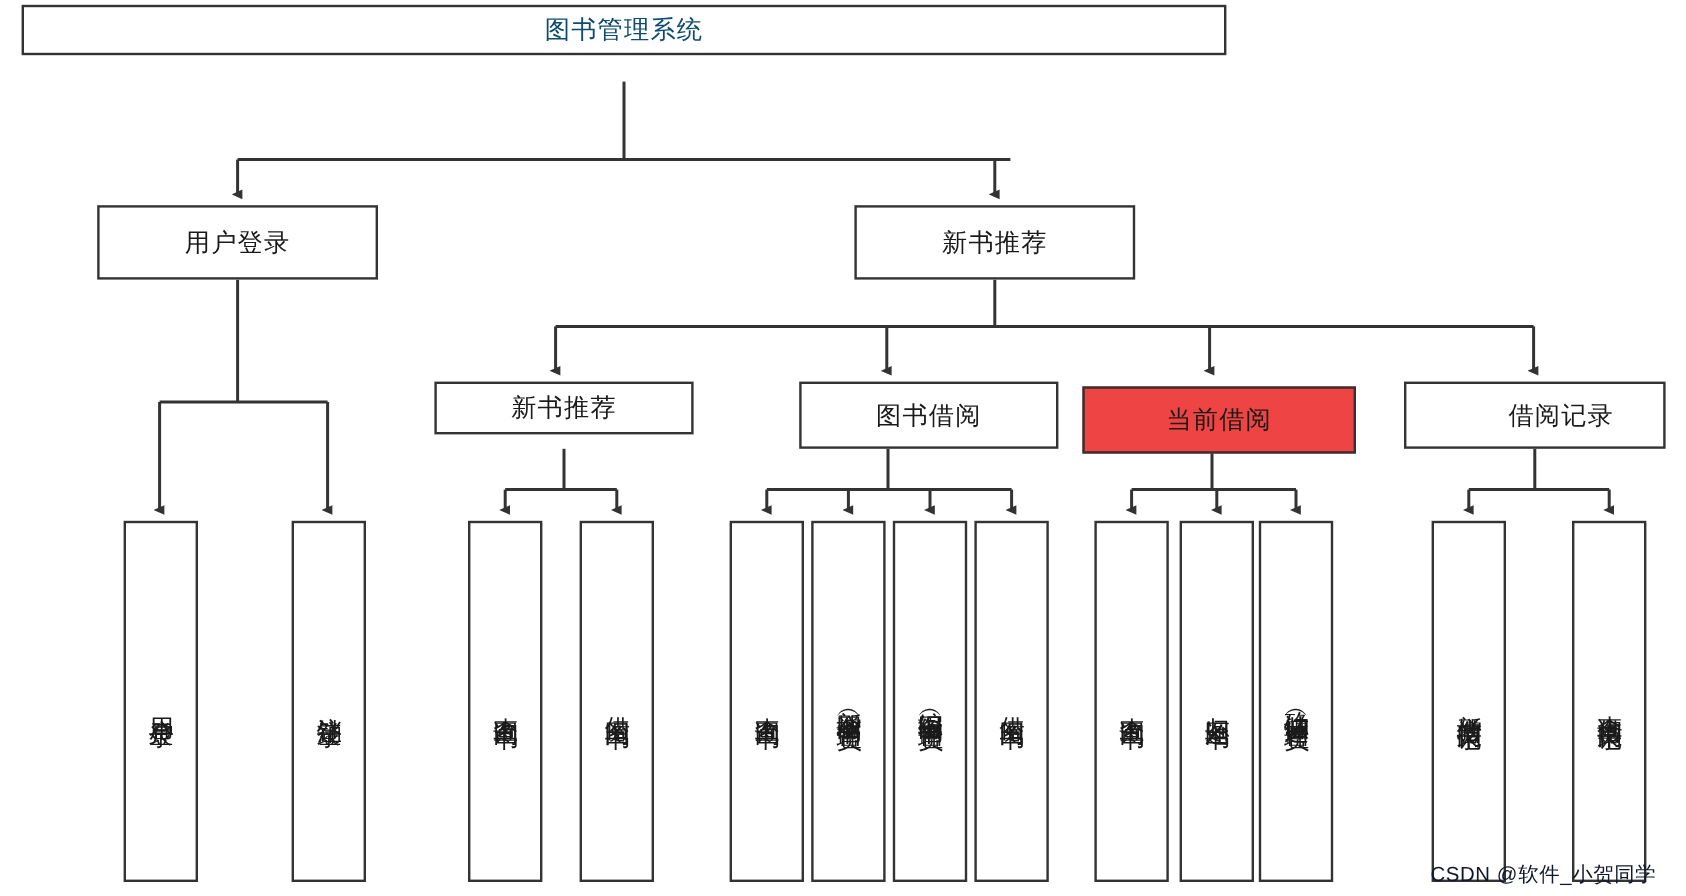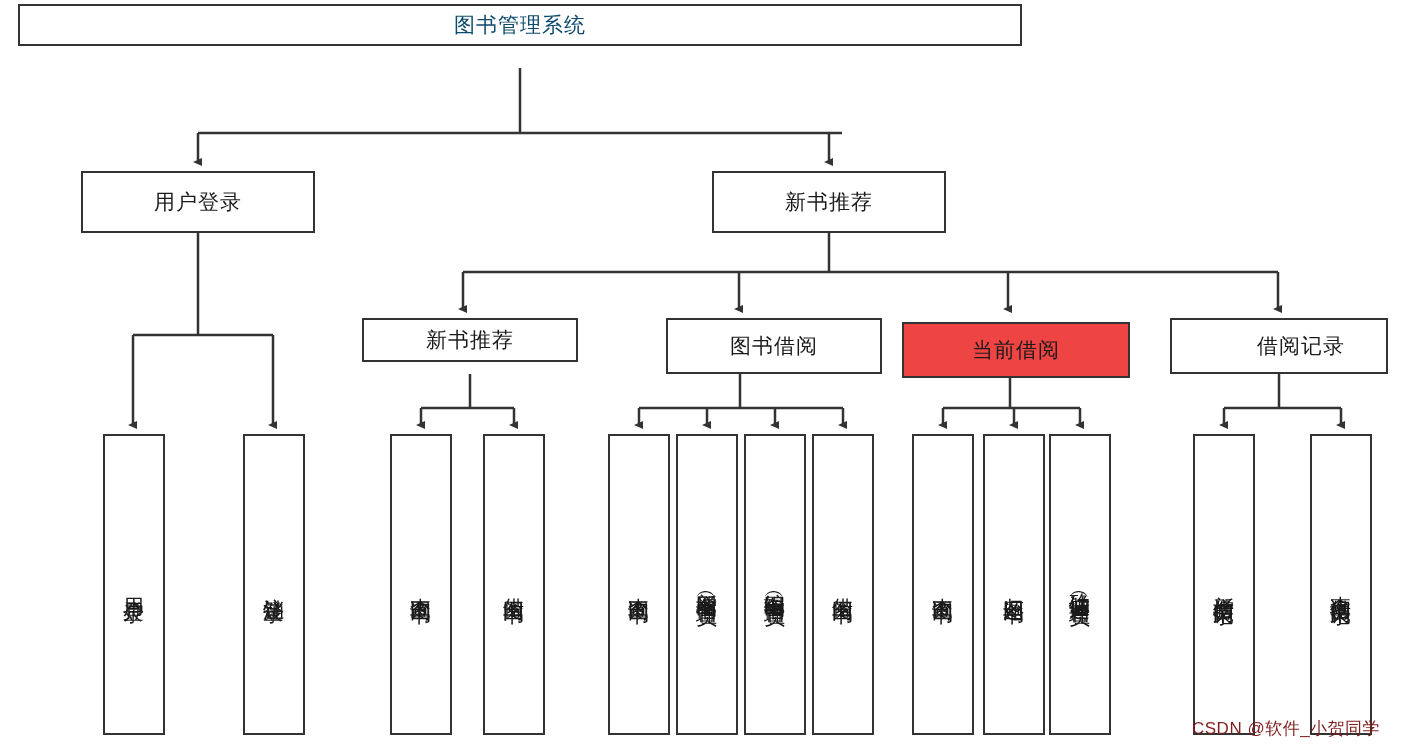--- a/index.html
+++ b/index.html
@@ -185,15 +185,15 @@
   <div class="node vert" id="node-leaf-10" style="left: 1049px; top: 434px; width: 62px; height: 301px; border-color: rgb(51, 51, 51); background: rgb(255, 255, 255); color: rgb(26, 26, 26);">
     <span>确认归还（管理员）</span>
   </div>
   <div class="node vert" id="node-leaf-11" style="left: 1193px; top: 434px; width: 62px; height: 301px; border-color: rgb(51, 51, 51); background: rgb(255, 255, 255); color: rgb(26, 26, 26);">
     <span>新增借阅记录</span>
   </div>
   <div class="node vert" id="node-leaf-12" style="left: 1310px; top: 434px; width: 62px; height: 301px; border-color: rgb(51, 51, 51); background: rgb(255, 255, 255); color: rgb(26, 26, 26);">
     <span>查询借阅记录</span>
   </div>
 
-  <div class="watermark" style="left: 1192px; top: 717px; color: #7f1d1d;">CSDN @软件_小贺同学</div>
+  <div class="watermark" style="left: 1192px; top: 717px; color: #0f172a;">CSDN @软件_小贺同学</div>
 
 </div>
 
 </body></html>

